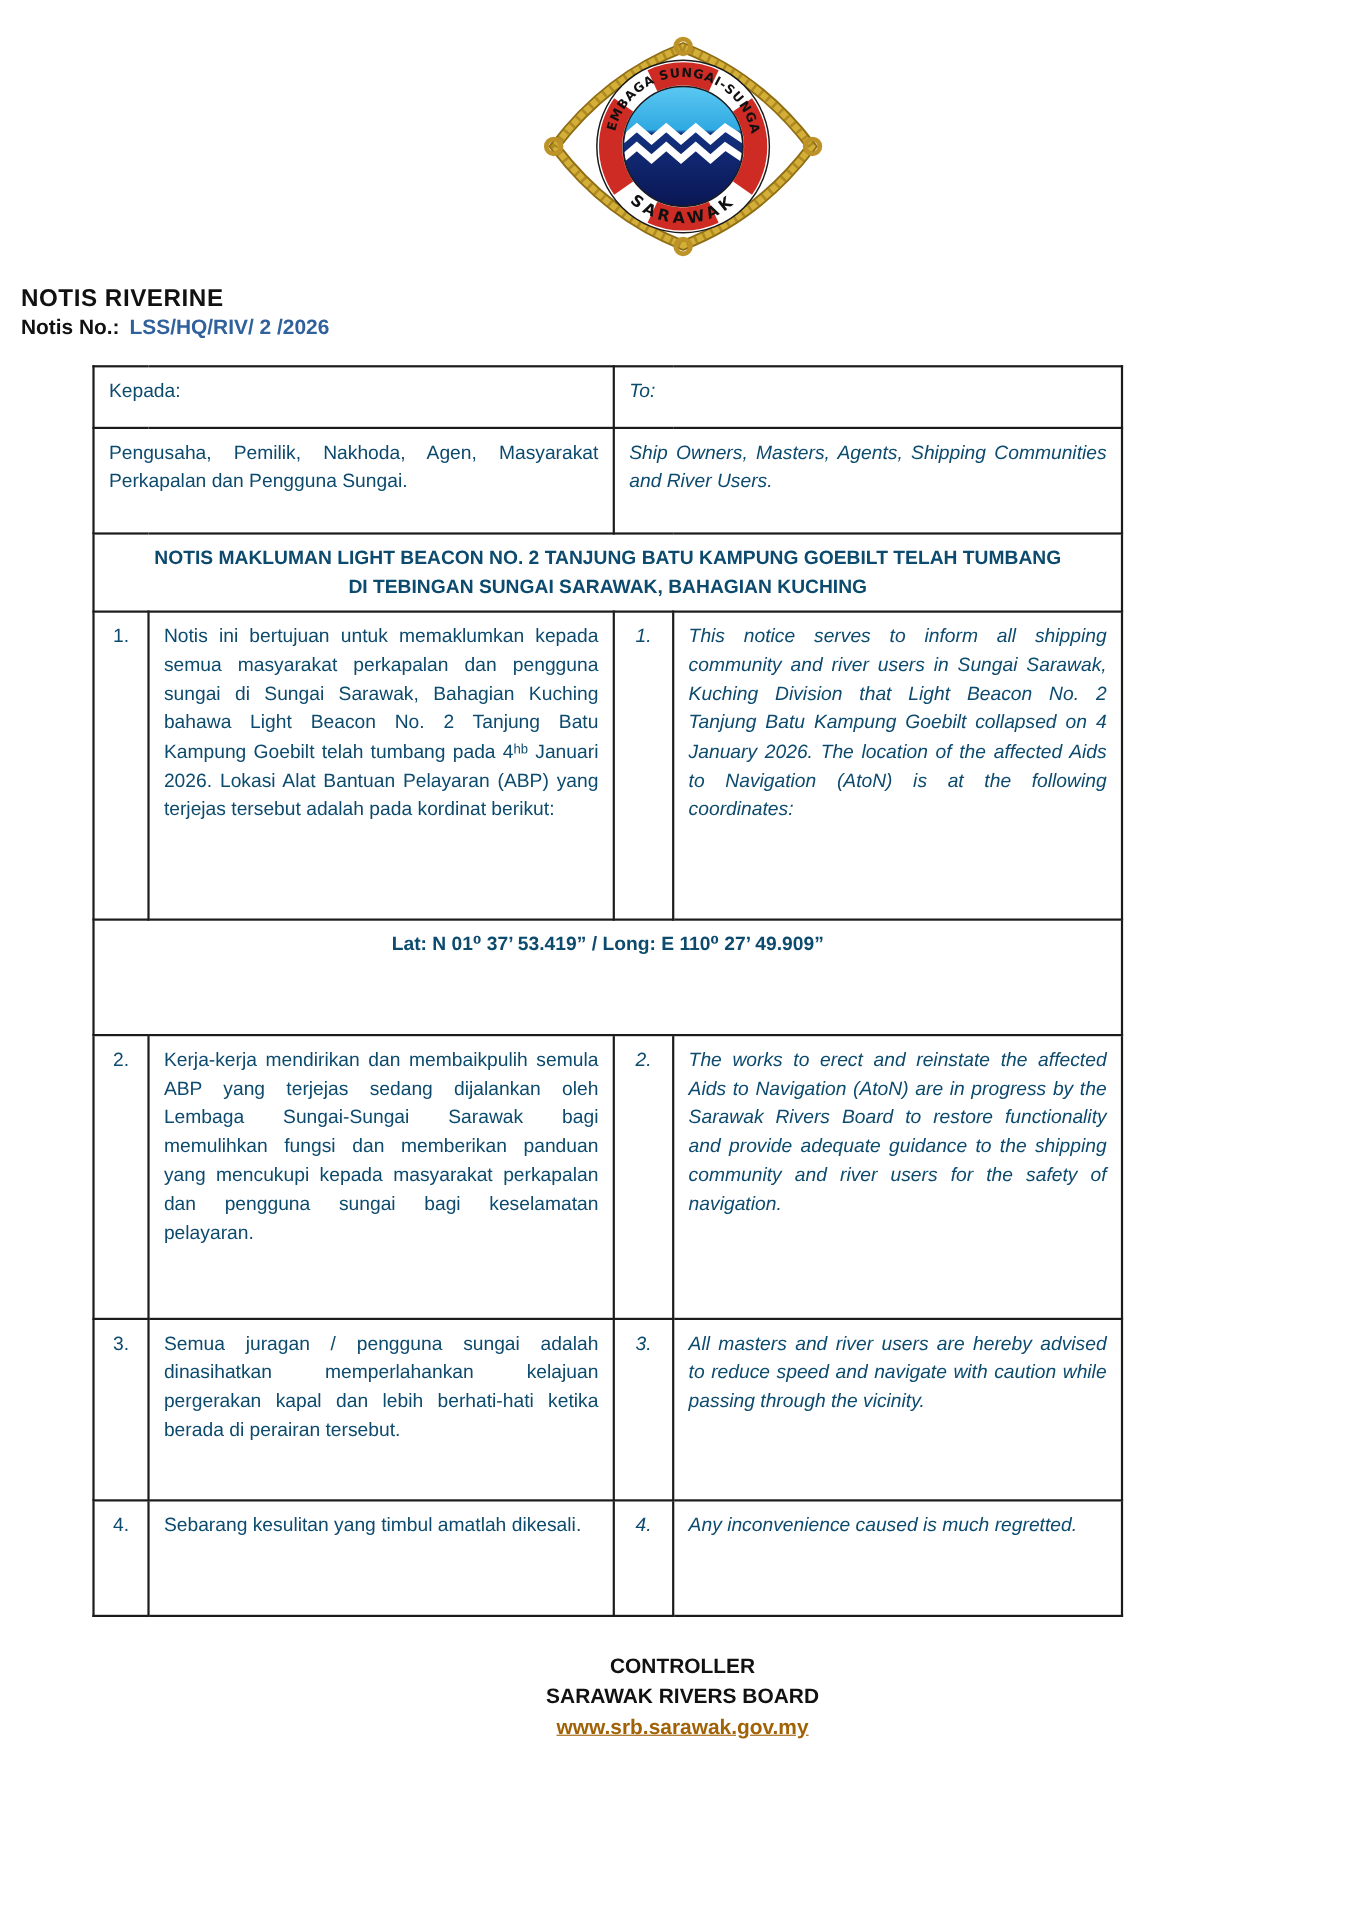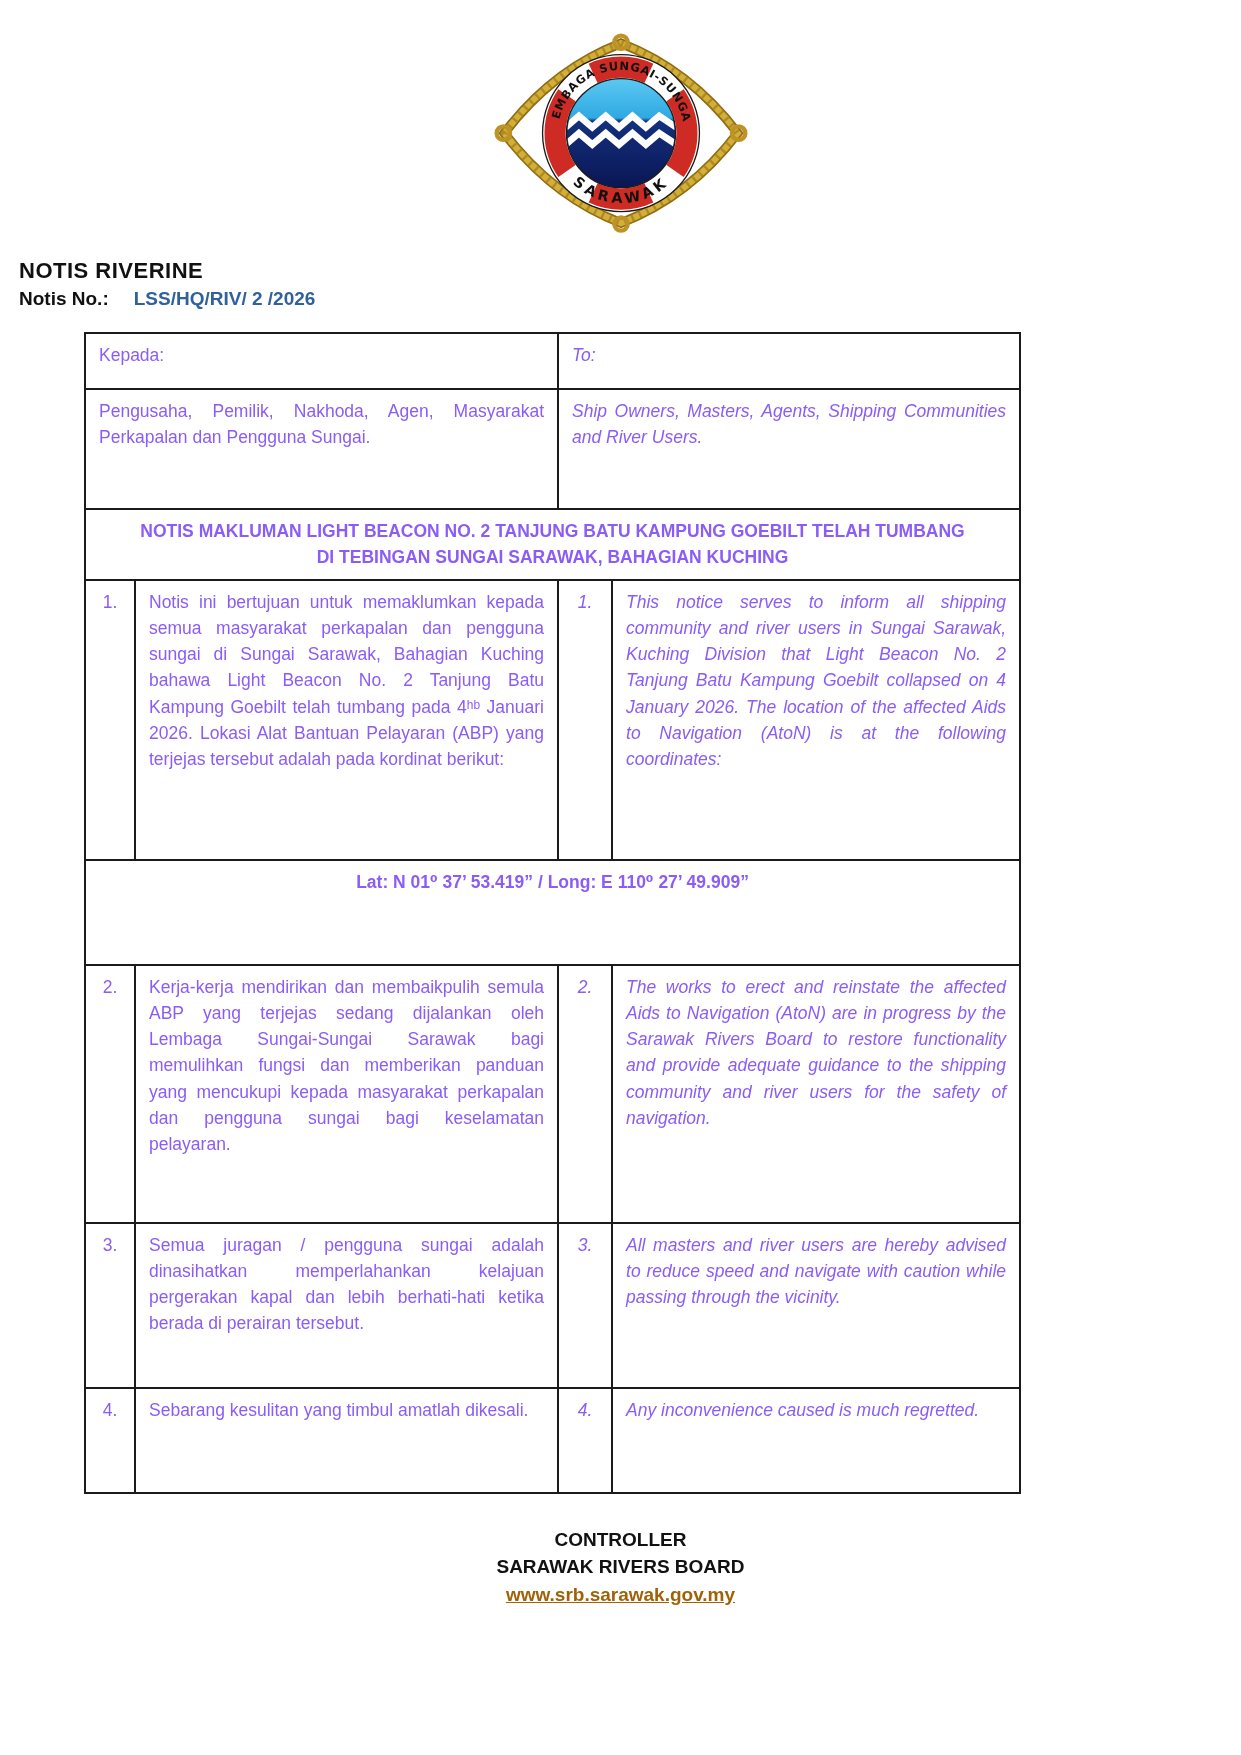--- a/index.html
+++ b/index.html
@@ -17,39 +17,39 @@
   }
   .logo-fade { position:absolute; inset:0;
     background:linear-gradient(to bottom, rgba(255,255,255,.15), #ffffff 92%); }
   .arc-top-text { font-family:"DejaVu Sans",sans-serif; font-weight:bold; font-size:12px; letter-spacing:.8px; fill:#101010; }
   .arc-bottom-text { font-family:"DejaVu Sans",sans-serif; font-weight:bold; font-size:15px; letter-spacing:4px; fill:#101010; }
   
   .titles { position:relative; z-index:2; text-align:left; margin-top:12px;padding-left:19px; }
   .doc-title { font-size:22px; font-weight:800; letter-spacing:.5px; color:#111; }
   .doc-subtitle { font-size:19px; font-weight:bold; font-variant:small-caps; letter-spacing:.4px; margin-top:3px; color:#111; }
   .notice-no-line { font-size:19px; font-weight:bold; margin-top:4px; color:#111; }
-  .notice-no-value { color:#31619C; margin-left:25px; }
+  .notice-no-value { color:#31619C; margin-left:9px; }
   
   table.notice-table {
     margin:22px 0 0 84px; width:935px; border-collapse:collapse; table-layout:fixed;
     border:2px solid #1b1b1b;
   }
   .notice-table td {
     border:2px solid #1b1b1b; vertical-align:top; padding:8px 13px;
-    font-size:17.5px; line-height:1.5; color:#8b5cf6;
+    font-size:17.5px; line-height:1.5; color:#0c4a6e;
   }
   .cell-num { text-align:center; padding-left:4px; padding-right:4px; }
   .cell-ms  { text-align:justify; }
   .cell-en  { font-style:italic; text-align:justify; }
   .cell-en.cell-num { text-align:center; }
   .to-label { font-style:italic; }
   .subject-cell { font-weight:bold; text-align:center; font-size:19px; line-height:1.5; padding:16px 8px; color:#111; }
   .coords-cell { font-weight:bold; text-align:center; font-size:19px; padding:26px 8px; color:#111; }
   tr.r-kepada  { height:56px; }
-  tr.r-addr    { height:120px; }
+  tr.r-addr    { height:96px; }
   tr.r-subject { height:66px; }
   tr.r-i1      { height:280px; }
   tr.r-coords  { height:105px; }
   tr.r-i2      { height:258px; }
   tr.r-i3      { height:165px; }
   tr.r-i4      { height:105px; }
   
   .footer { margin-top:32px; text-align:center; font-weight:bold; font-size:19px; line-height:1.45; color:#111; }
   .site-link { color:#a16207; text-decoration:underline; font-weight:bold; cursor:pointer; }
 </style>

